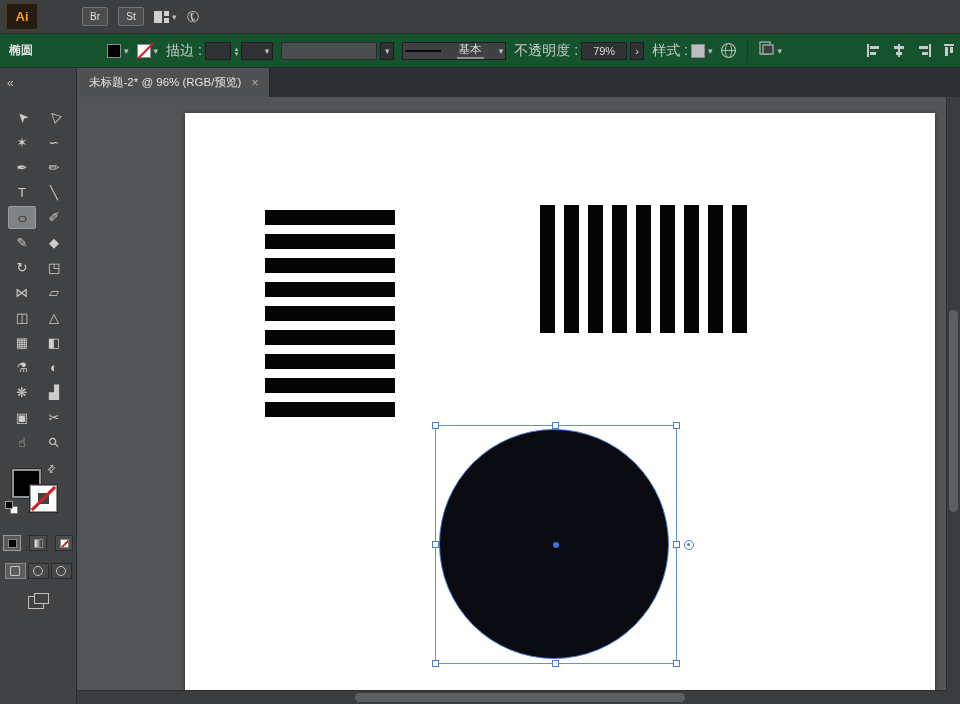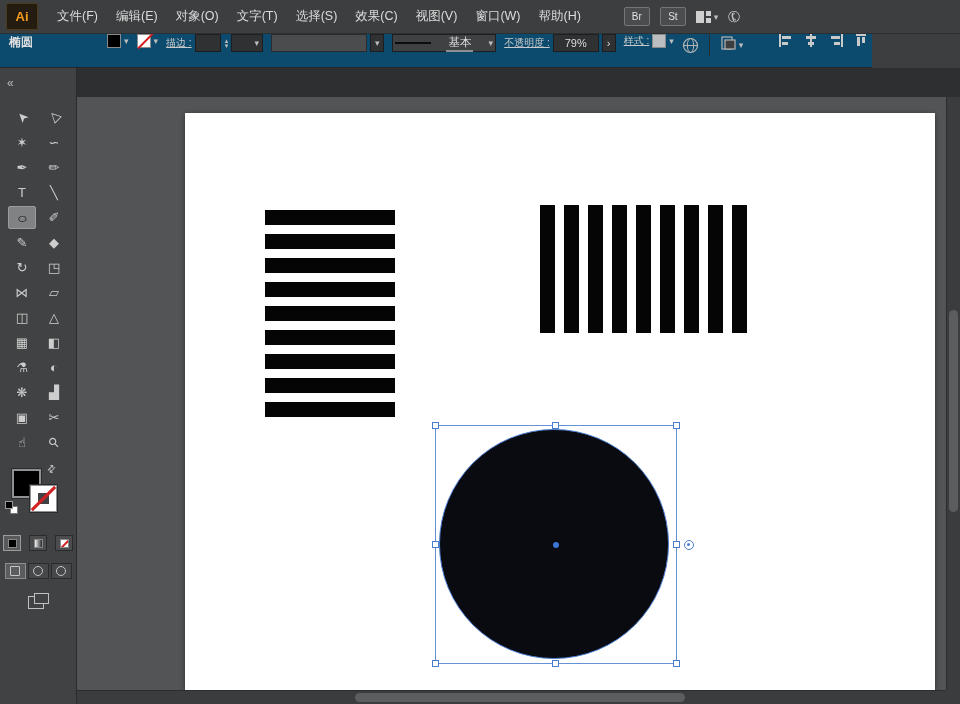--- a/index.html
+++ b/index.html
@@ -19,28 +19,28 @@
                 font-size:10px;color:#e2e2e2;display:flex;align-items:center;justify-content:center;}
   .ws-switcher{display:flex;align-items:center;gap:3px;}
   .ws-grid{width:15px;height:12px;position:relative;}
   .ws-grid .a{position:absolute;left:0;top:0;width:8px;height:12px;background:#cfcfcf;}
   .ws-grid .b{position:absolute;left:10px;top:0;width:5px;height:5px;background:#cfcfcf;}
   .ws-grid .c{position:absolute;left:10px;top:7px;width:5px;height:5px;background:#cfcfcf;}
   .chev{font-size:9px;color:#bdbdbd;}
   .sync-glyph{font-size:15px;color:#c7c7c7;transform:rotate(-35deg);display:inline-block;}
 
   
-  #controlbar{position:absolute;left:0;top:34px;width:872px;height:34px;background:#0c4a6e;
-              border-bottom:1px solid #262728;box-sizing:border-box;display:flex;align-items:flex-start;padding:0 6px;overflow:hidden;}
+  #controlbar{position:absolute;left:0;top:34px;width:960px;height:34px;background:#14532d;
+              border-bottom:1px solid #262728;box-sizing:border-box;display:flex;align-items:center;padding:0 6px;overflow:hidden;}
   .cb-label{font-size:12px;font-weight:bold;color:#dedede;width:98px;padding-left:3px;}
   .cb-group{display:flex;align-items:center;gap:3px;margin-right:8px;white-space:nowrap;}
   .cb-swatch{width:14px;height:14px;border:1px solid #8a8a8a;box-sizing:border-box;position:relative;background:#000;}
   .cb-swatch.stroke{background:#fff;}
   .red-diag{position:absolute;left:-3px;top:5px;width:21px;height:2px;background:#d21f1f;transform:rotate(-45deg);}
-  .cb-text{font-size:10px;color:#c9c9c9;text-decoration:underline;}
+  .cb-text{font-size:14px;color:#c9c9c9;}
   .cb-box{background:#2f3132;border:1px solid #1d1e1f;height:18px;box-sizing:border-box;display:flex;align-items:center;justify-content:center;color:#ddd;font-size:11px;}
   .spin{width:26px;}
   .spin-arr{display:flex;flex-direction:column;justify-content:center;line-height:5px;font-size:7px;color:#bbb;margin-left:1px;}
   .dd-sm{width:32px;justify-content:flex-end;padding-right:3px;}
   .dd-wide{width:96px;background:#4a4c4d;border:1px solid #2a2b2c;}
   .dd-wide-chev{width:14px;}
   .stroke-style{width:104px;justify-content:space-between;padding:0 2px;background:#3f4142;}
   .line-preview{width:36px;height:2px;background:#0c0c0c;}
   .ss-label{font-size:11.5px;color:#e0e0e0;border-bottom:2px solid #8d8f90;padding:0 2px;}
   .opacity-box{width:46px;}
@@ -131,31 +131,20 @@
   .hthumb{position:absolute;top:2px;left:32%;height:9px;width:38%;background:#5b5d5f;border-radius:5px;}
   .sb-corner{position:absolute;right:0;bottom:0;width:14px;height:14px;background:#3a3c3d;}
 </style>
 </head>
 <body>
 
 <div id="app">
 
   <div id="menubar">
     <div class="ai-logo">Ai</div>
-    <div class="menu-items">
-      <span class="menu-item">文件(F)</span>
-      <span class="menu-item">编辑(E)</span>
-      <span class="menu-item">对象(O)</span>
-      <span class="menu-item">文字(T)</span>
-      <span class="menu-item">选择(S)</span>
-      <span class="menu-item">效果(C)</span>
-      <span class="menu-item">视图(V)</span>
-      <span class="menu-item">窗口(W)</span>
-      <span class="menu-item">帮助(H)</span>
-    </div>
     <div class="mb-right">
       <span class="mini-app-btn">Br</span>
       <span class="mini-app-btn">St</span>
       <span class="ws-switcher">
         <span class="ws-grid">
             <span class="a"></span>
             <span class="b"></span>
             <span class="c"></span>
           </span>
         <span class="chev">▾</span>
@@ -266,20 +255,24 @@
           <rect x="1" y="3" width="3" height="9" fill="#c9c9c9"></rect>
           <rect x="6" y="3" width="3" height="6" fill="#c9c9c9"></rect>
         </svg>
       </span>
     </span>
   </div>
 
   <div id="tabbar">
     <div class="panel-header">
       <span class="collapse-btn">«</span>
+    </div>
+    <div class="doc-tab">
+      <span class="title">未标题-2* @ 96% (RGB/预览)</span>
+      <span class="close">×</span>
     </div>
   </div>
 
   <div id="toolpanel">
     <div class="tools-grid">
       <div class="tool">
           <span class="tg rot-nw">➤</span>
         </div>
       <div class="tool">
           <span class="tg rot-nw">▷</span>

